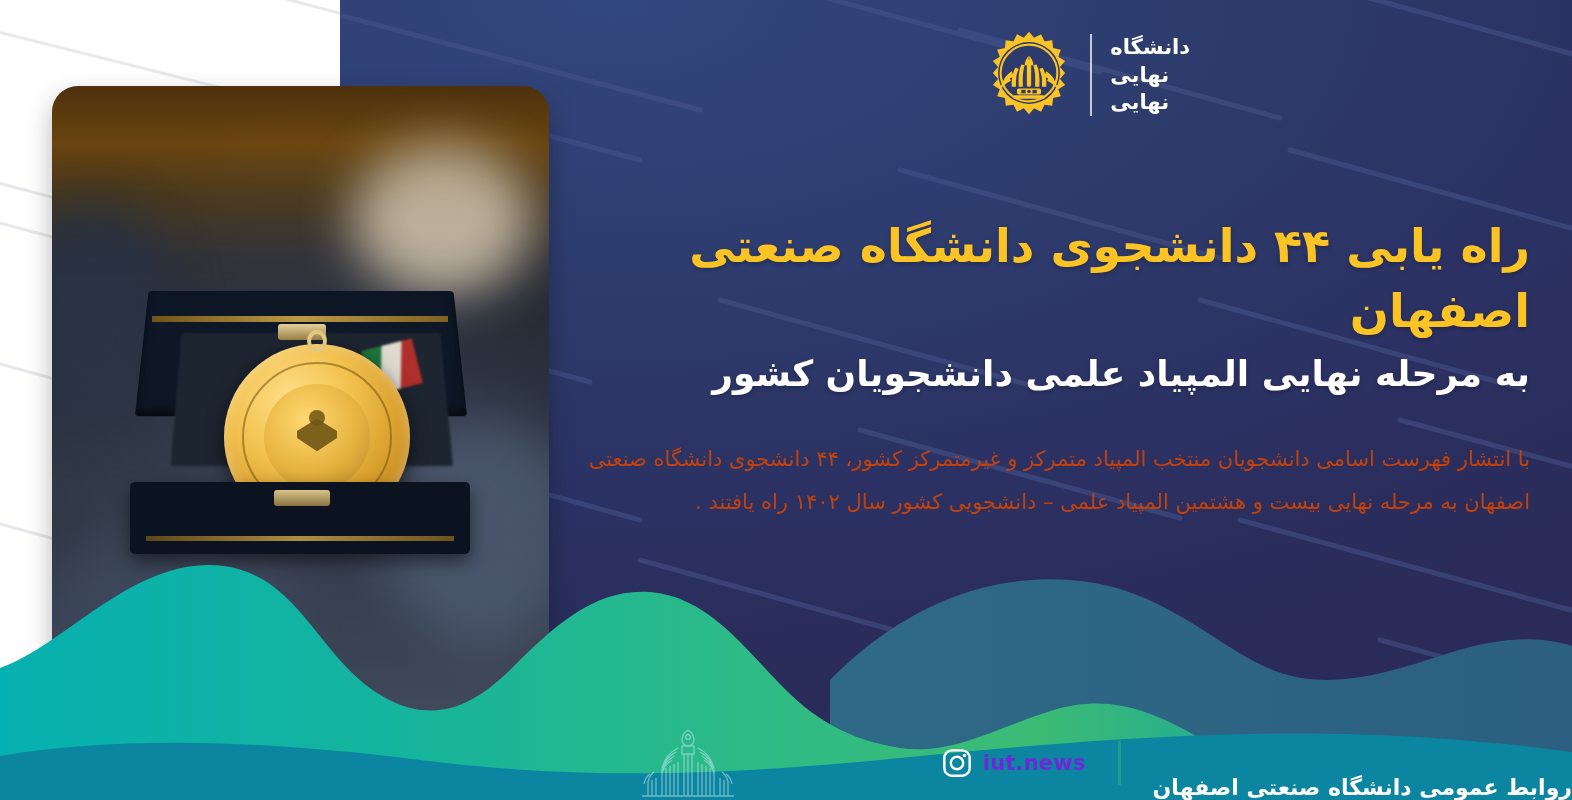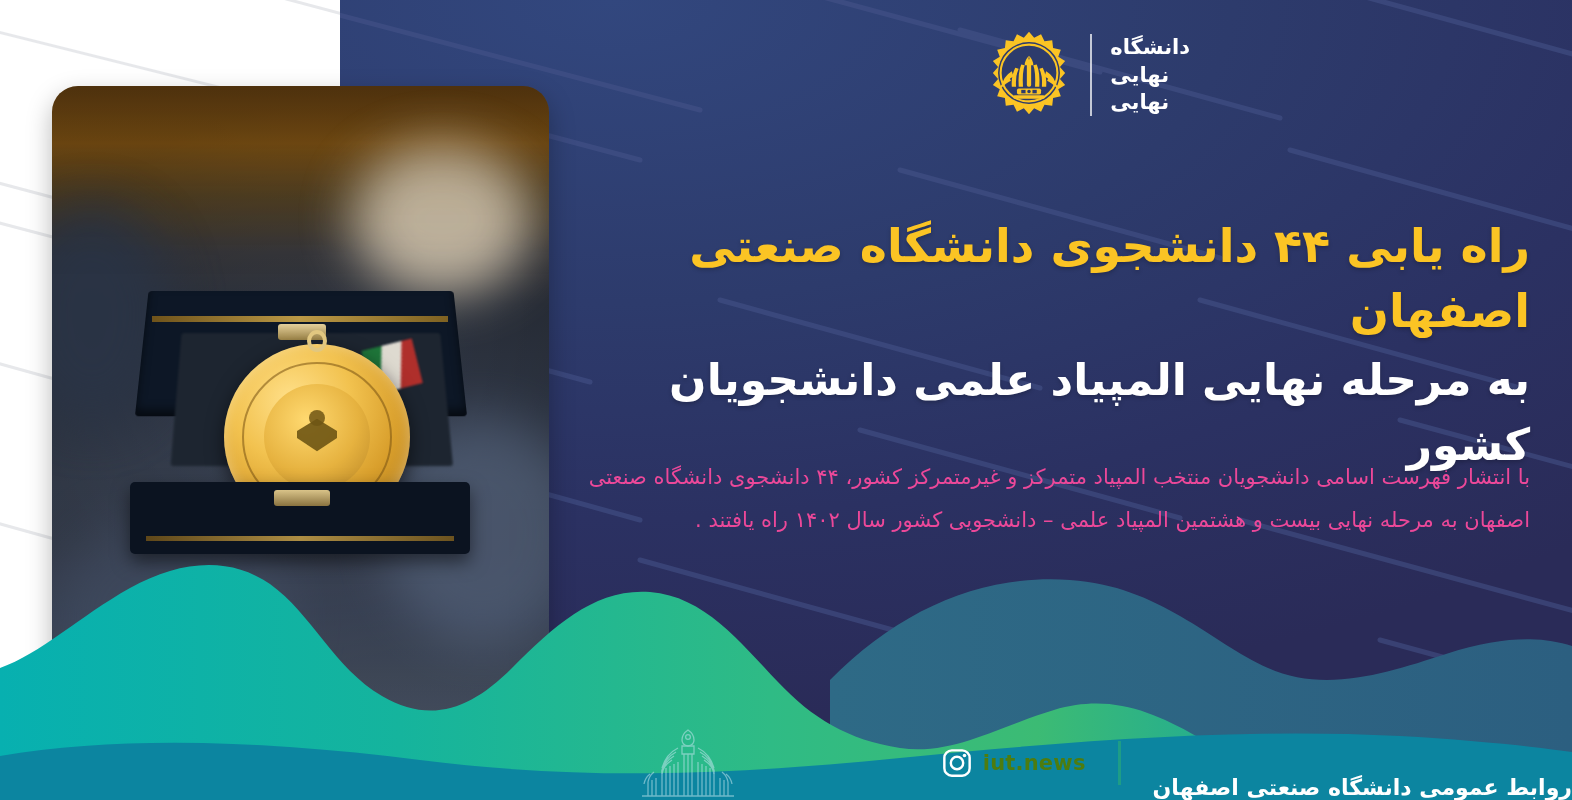--- a/index.html
+++ b/index.html
@@ -74,37 +74,37 @@
   .logo-block{position:absolute;right:382px;top:30px;z-index:8;display:flex;align-items:flex-end;gap:18px;}
   .logo-words{display:flex;flex-direction:column;align-items:flex-end;gap:2px;
      color:#ffffff;font-weight:700;font-size:21px;line-height:1.22;letter-spacing:.5px;}
   .logo-rule{width:2px;height:82px;background:rgba(255,255,255,.72);}
   .logo-mark{width:86px;height:86px;}
 
   
   .headline{position:absolute;right:42px;top:214px;width:960px;z-index:8;}
   .h-line1{color:#FBC424;font-size:46px;font-weight:800;line-height:1.42;letter-spacing:0px;
      text-shadow:0 2px 4px rgba(0,0,0,.22);}
-  .h-line2{color:#ffffff;font-size:44px;font-weight:800;line-height:1.48;margin-top:2px;
+  .h-line2{color:#ffffff;font-size:36px;font-weight:800;line-height:1.48;margin-top:2px;
      text-shadow:0 2px 4px rgba(0,0,0,.22);}
 
   
-  .body-copy{position:absolute;right:42px;top:456px;width:950px;z-index:8;text-align:right;
-     color:#ec4899;font-size:21px;line-height:2.05;font-weight:500;}
+  .body-copy{position:absolute;right:42px;top:438px;width:950px;z-index:8;text-align:right;
+     color:#c2410c;font-size:21px;line-height:2.05;font-weight:500;}
 
   
   .waves{position:absolute;left:0;bottom:0;width:1572px;height:250px;z-index:7;}
 
   
   .footer{position:absolute;left:0;bottom:0;width:1572px;height:74px;z-index:9;
      display:flex;align-items:center;}
   .footer-inner{display:flex;align-items:center;gap:16px;padding-left:44px;direction:ltr;}
   .social{display:flex;align-items:center;gap:11px;}
   .sicon{width:30px;height:30px;flex:none;}
-  .shandle{color:#4d7c0f;font-size:21px;font-weight:700;letter-spacing:.2px;}
+  .shandle{color:#6d28d9;font-size:21px;font-weight:700;letter-spacing:.2px;}
   .fdivider{width:3px;height:44px;background:#1e9d86;margin:0 16px;}
   .frelations{color:#ffffff;font-size:22px;font-weight:800;direction:rtl;margin-top:48px;}
   .mosque{position:absolute;left:640px;bottom:2px;width:96px;height:72px;z-index:10;opacity:.55;}
 </style>
 </head>
 <body>
 
 <div class="canvas">
 
   <div class="white-plate"></div>

